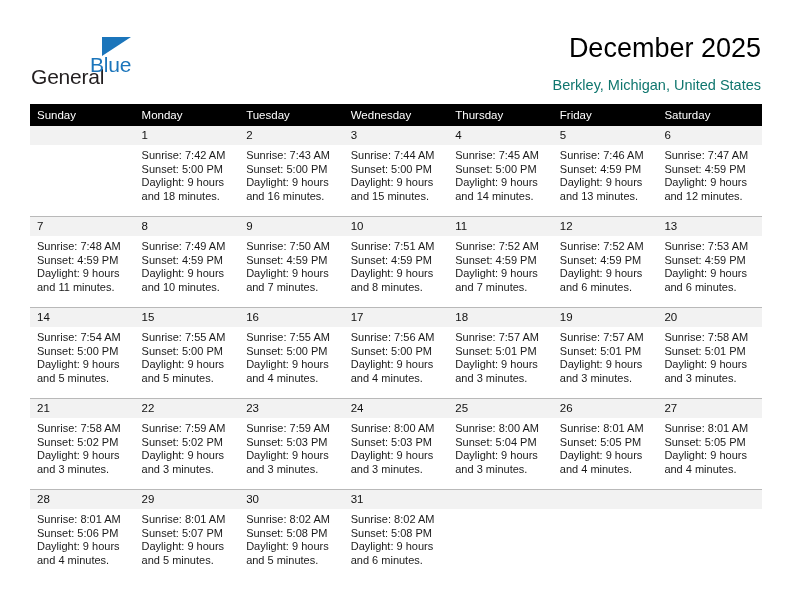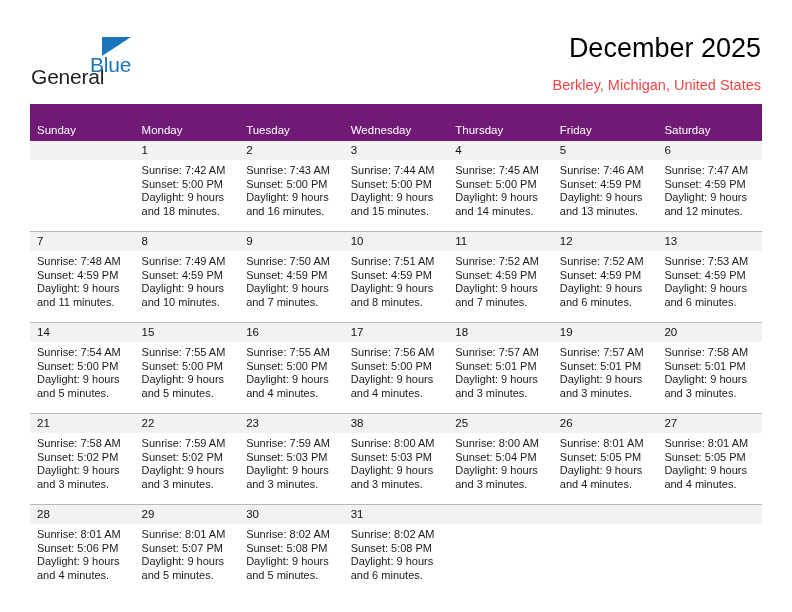--- a/index.html
+++ b/index.html
@@ -72,41 +72,41 @@
     color: #000000;
     text-align: right;
     line-height: 1.15;
     white-space: nowrap;
   }
   .subtitle {
     position: absolute;
     right: 31px;
     top: 77px;
     font-size: 14.5px;
-    color: #ef4444;
+    color: #0f766e;
     text-align: right;
     white-space: nowrap;
   }
 
   
   .calendar {
     position: absolute;
     left: 30px;
     top: 104px;
     width: 732px;
     border-collapse: collapse;
     table-layout: fixed;
   }
   .calendar th {
-    background: #701a75;
+    background: #000000;
     color: #ffffff;
     font-size: 11.5px;
     font-weight: normal;
     text-align: left;
-    padding: 20px 0 5px 7px;
+    padding: 5px 0 5px 7px;
     height: 11px;
     border: none;
   }
   .calendar td {
     vertical-align: top;
     padding: 0;
     border: none;
     width: 104.57px;
     height: 90px;
     background: #ffffff;
@@ -386,21 +386,21 @@
           <td>
             <div class="daynum">23</div>
             <div class="detail">
               <div>Sunrise: 7:59 AM</div>
               <div>Sunset: 5:03 PM</div>
               <div>Daylight: 9 hours</div>
               <div>and 3 minutes.</div>
             </div>
           </td>
           <td>
-            <div class="daynum">38</div>
+            <div class="daynum">24</div>
             <div class="detail">
               <div>Sunrise: 8:00 AM</div>
               <div>Sunset: 5:03 PM</div>
               <div>Daylight: 9 hours</div>
               <div>and 3 minutes.</div>
             </div>
           </td>
           <td>
             <div class="daynum">25</div>
             <div class="detail">

